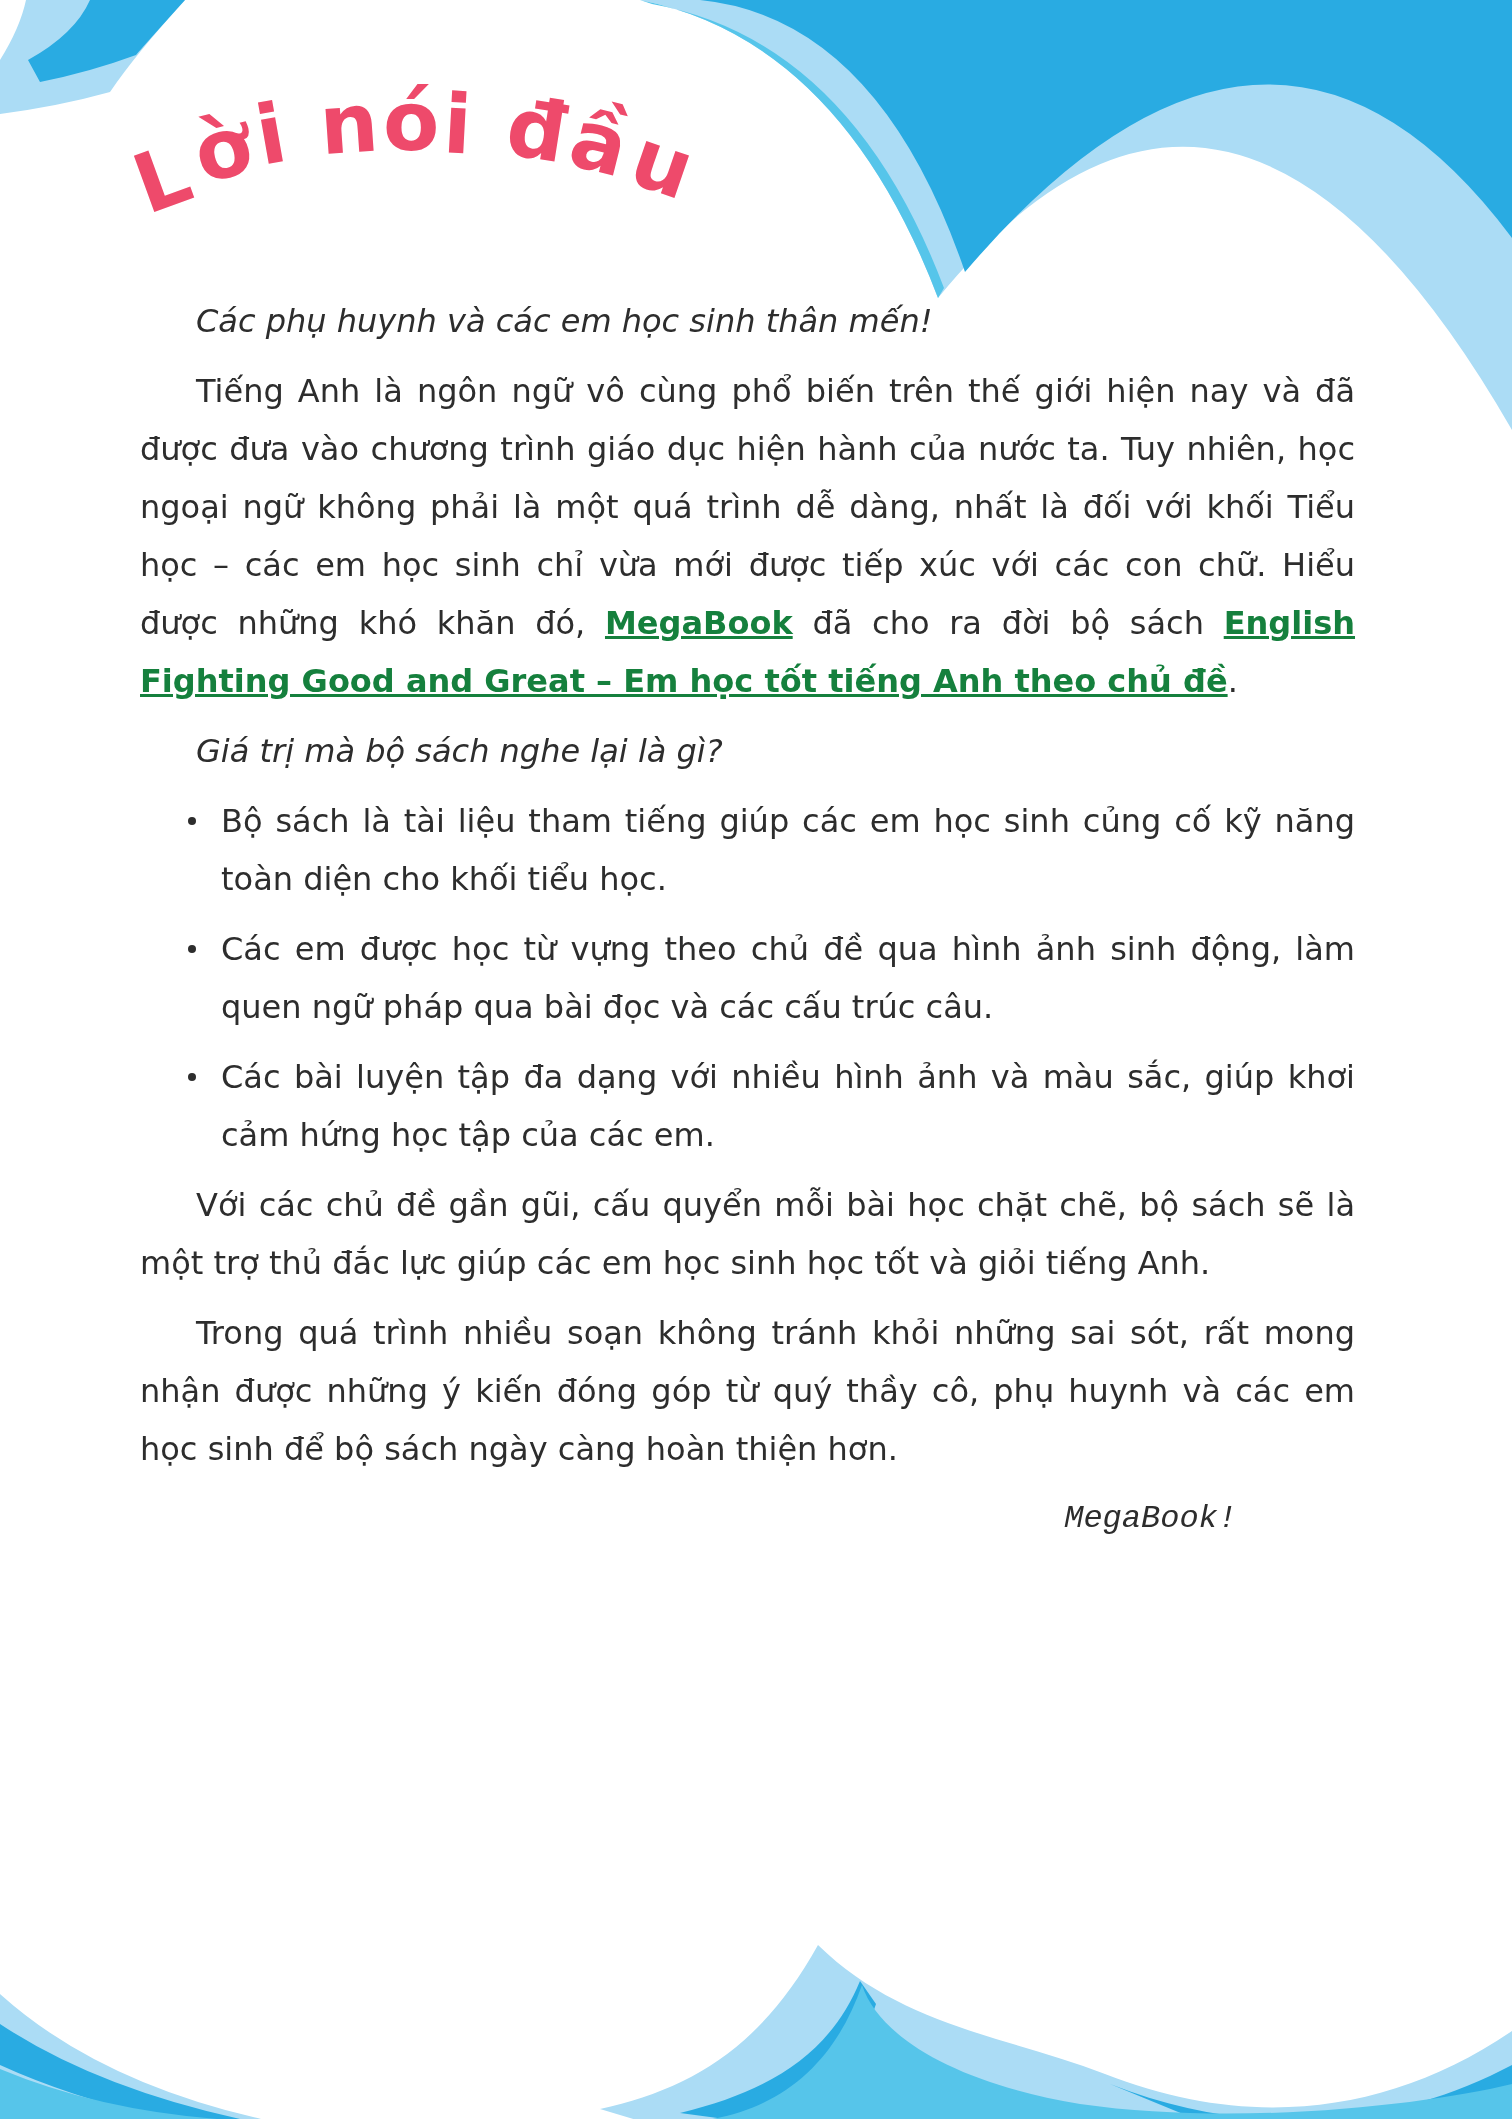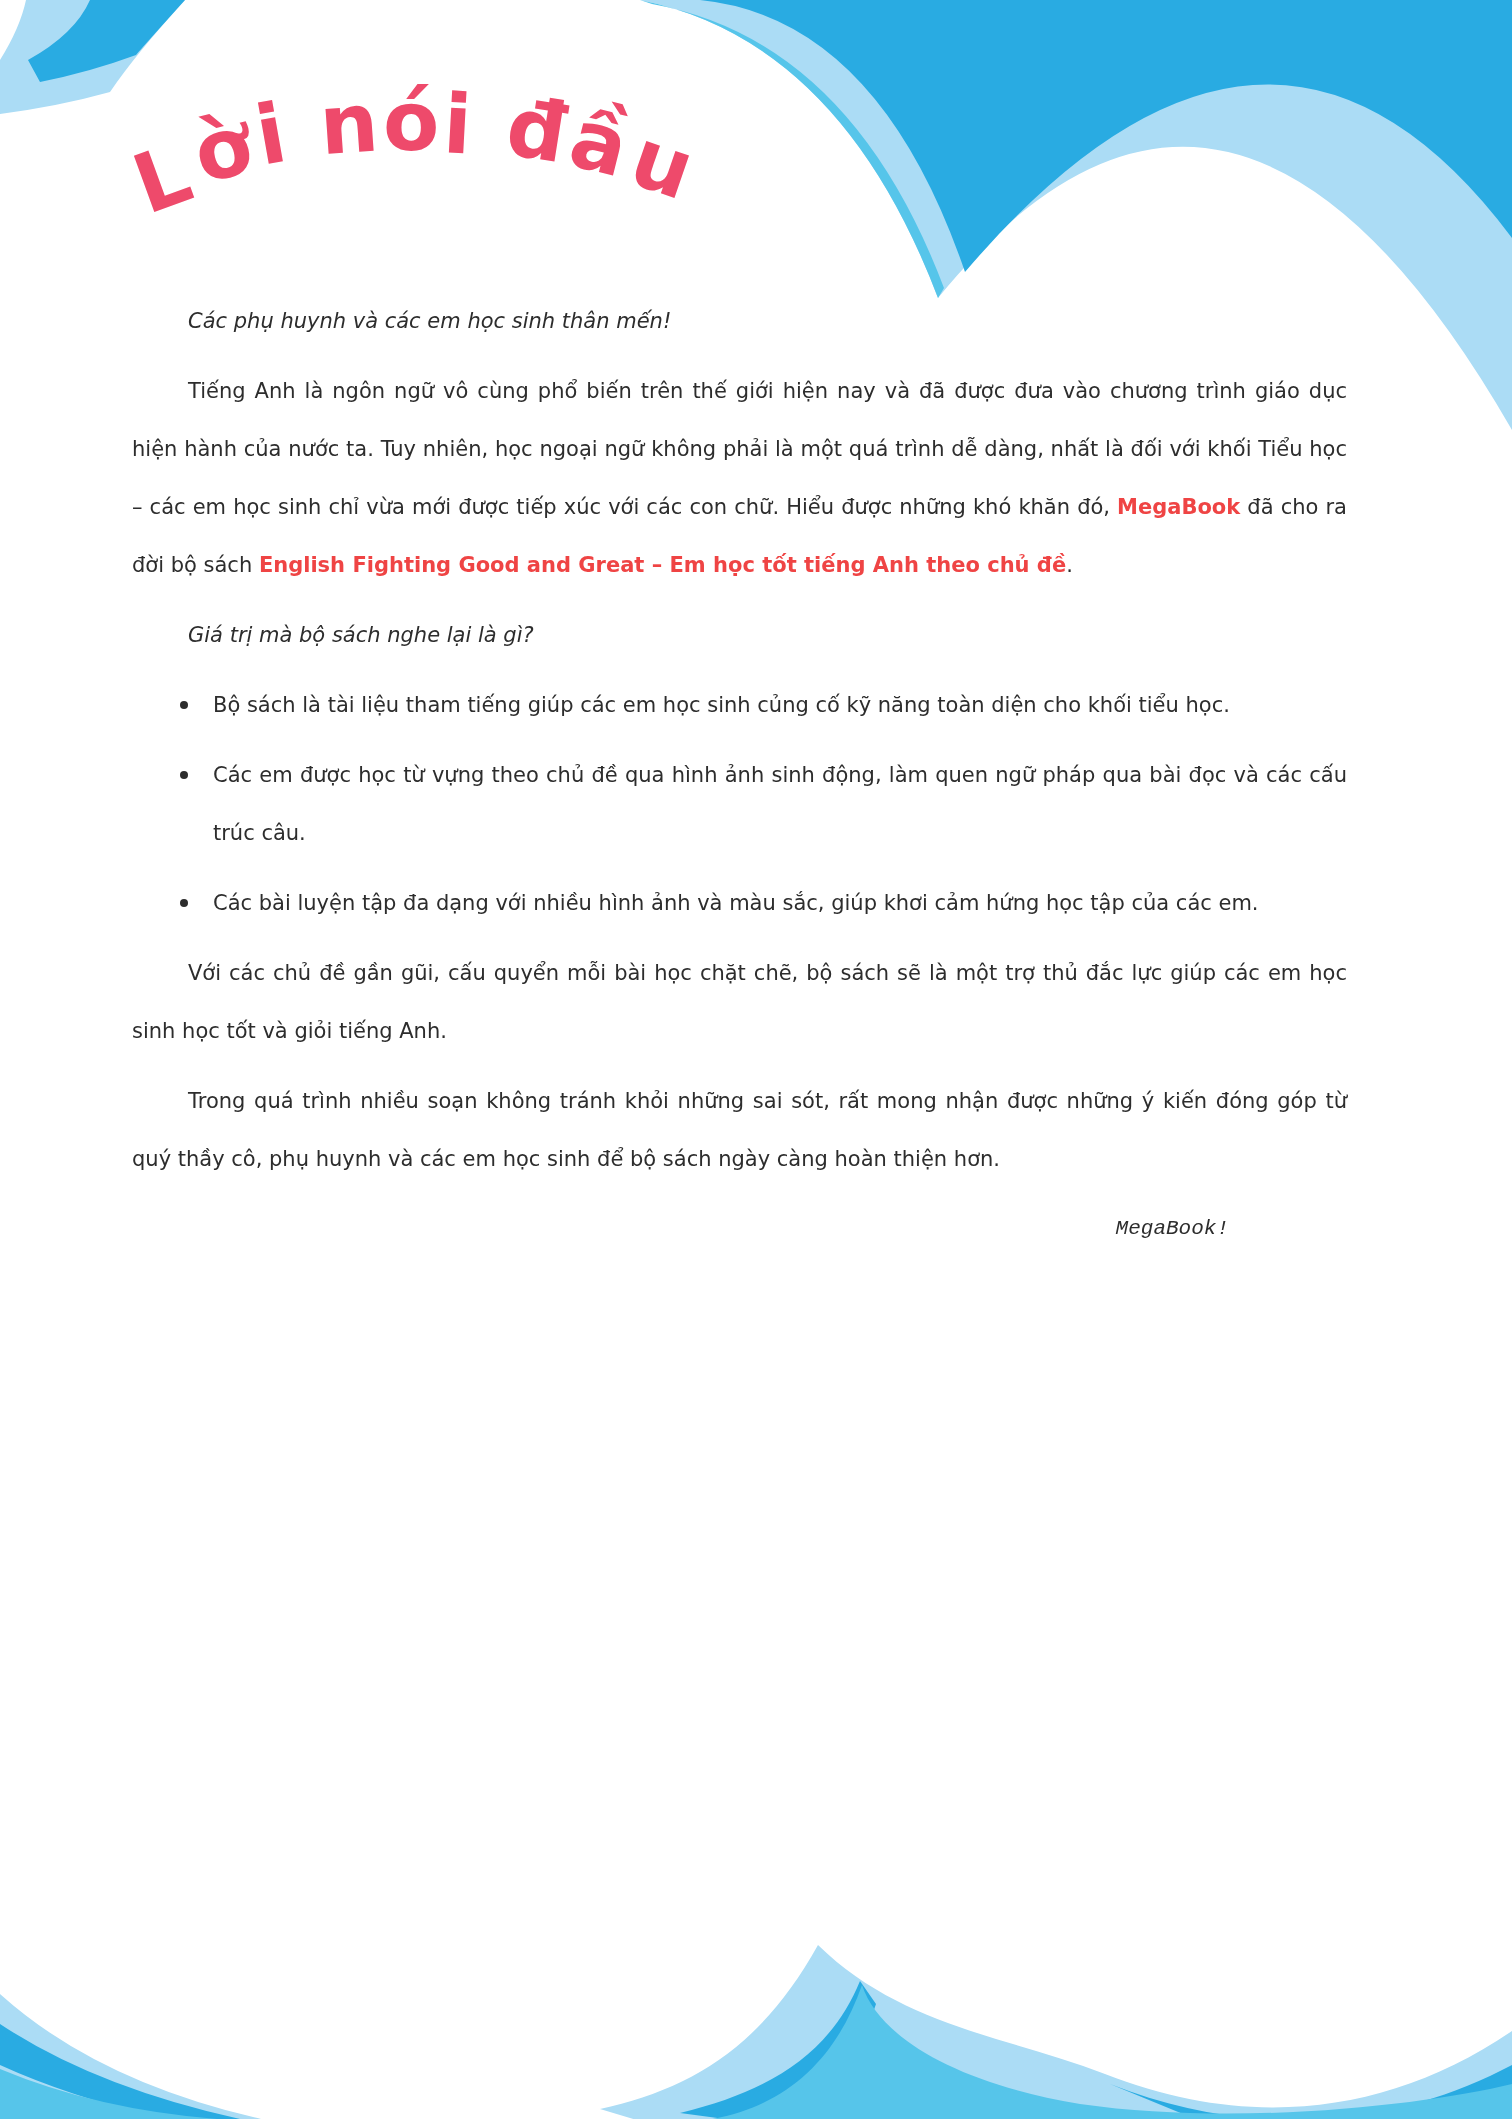--- a/index.html
+++ b/index.html
@@ -25,28 +25,28 @@
   .title-arch span:nth-child(2){transform:translateY(26px) rotate(-14deg);}
   .title-arch span:nth-child(3){transform:translateY(12px) rotate(-10deg);}
   .title-arch span:nth-child(4){transform:translateY(2px)  rotate(-4deg);}
   .title-arch span:nth-child(5){transform:translateY(0px)  rotate(0deg);}
   .title-arch span:nth-child(6){transform:translateY(3px)  rotate(3deg);}
   .title-arch span:nth-child(7){transform:translateY(8px)  rotate(9deg);}
   .title-arch span:nth-child(8){transform:translateY(20px) rotate(14deg);}
   .title-arch span:nth-child(9){transform:translateY(40px) rotate(19deg);}
   
   .content{
-    position:absolute;left:132px;top:292px;width:1215px;
-    font-size:21px;line-height:58px;
+    position:absolute;left:140px;top:292px;width:1215px;
+    font-size:32px;line-height:58px;
   }
   .content p{margin:0 0 12px 0;text-align:justify;}
   .indent{text-indent:56px;}
   .italic{font-style:italic;}
   .no-justify{text-align:left !important;}
-  .highlight{color:#ef4444;font-weight:bold;}
+  .highlight{color:#15803d;font-weight:bold;text-decoration:underline;}
   ul.features{list-style:none;margin:0;padding:0;}
   ul.features li{
     position:relative;padding-left:81px;margin:0 0 12px 0;
     text-align:justify;
   }
   ul.features li::before{
     content:"";position:absolute;left:48px;top:25px;
     width:8px;height:8px;border-radius:50%;background:#2d2d2d;
   }
   .signature{

